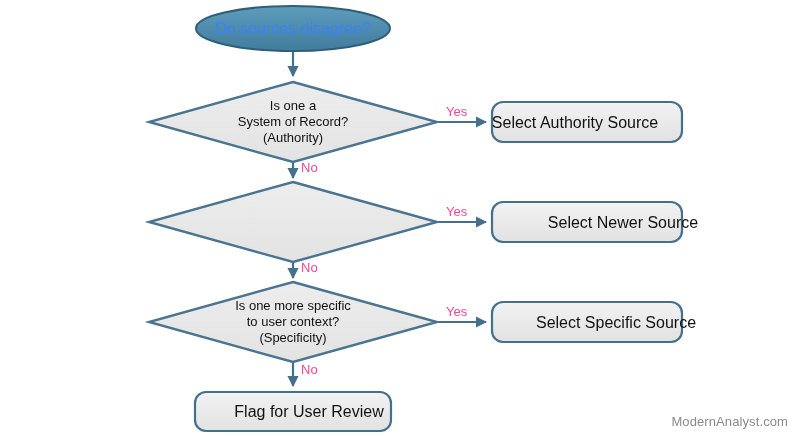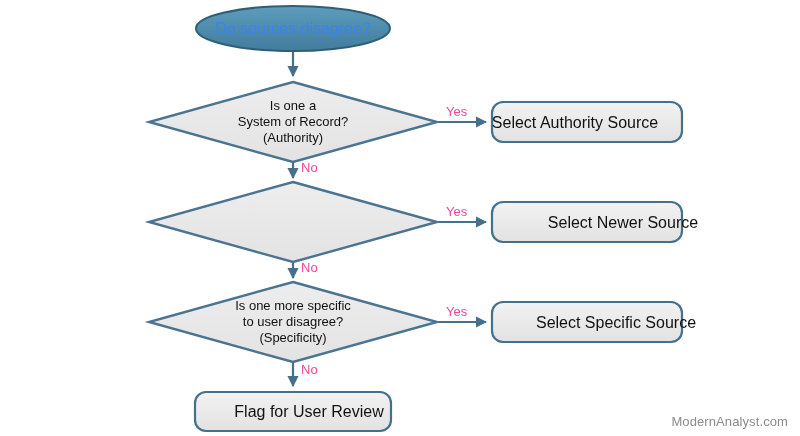--- a/index.html
+++ b/index.html
@@ -112,21 +112,21 @@
   </svg>
 
   <div class="node-label start-label" style="left:196px; top:6px; width:194px; height:45px;">Do sources disagree?</div>
 
   <div class="node-label decision-label" style="left:173px; top:90px; width:240px; height:64px;">Is one a
 System of Record?
 (Authority)</div>
 
 
   <div class="node-label decision-label" style="left:173px; top:290px; width:240px; height:64px;">Is one more specific
-to user disagree?
+to user context?
 (Specificity)</div>
 
   <div class="node-label process-label" style="left:480px; top:102px; width:190px; height:40px;">Select Authority Source</div>
 
   <div class="node-label process-label" style="left:492px; top:202px; width:190px; height:40px;margin-left:36px;">Select Newer Source</div>
 
   <div class="node-label process-label" style="left:492px; top:302px; width:190px; height:40px;margin-left:29px;">Select Specific Source</div>
 
   <div class="node-label process-label" style="left:195px; top:392px; width:196px; height:39px;margin-left:16px;">Flag for User Review</div>
 

